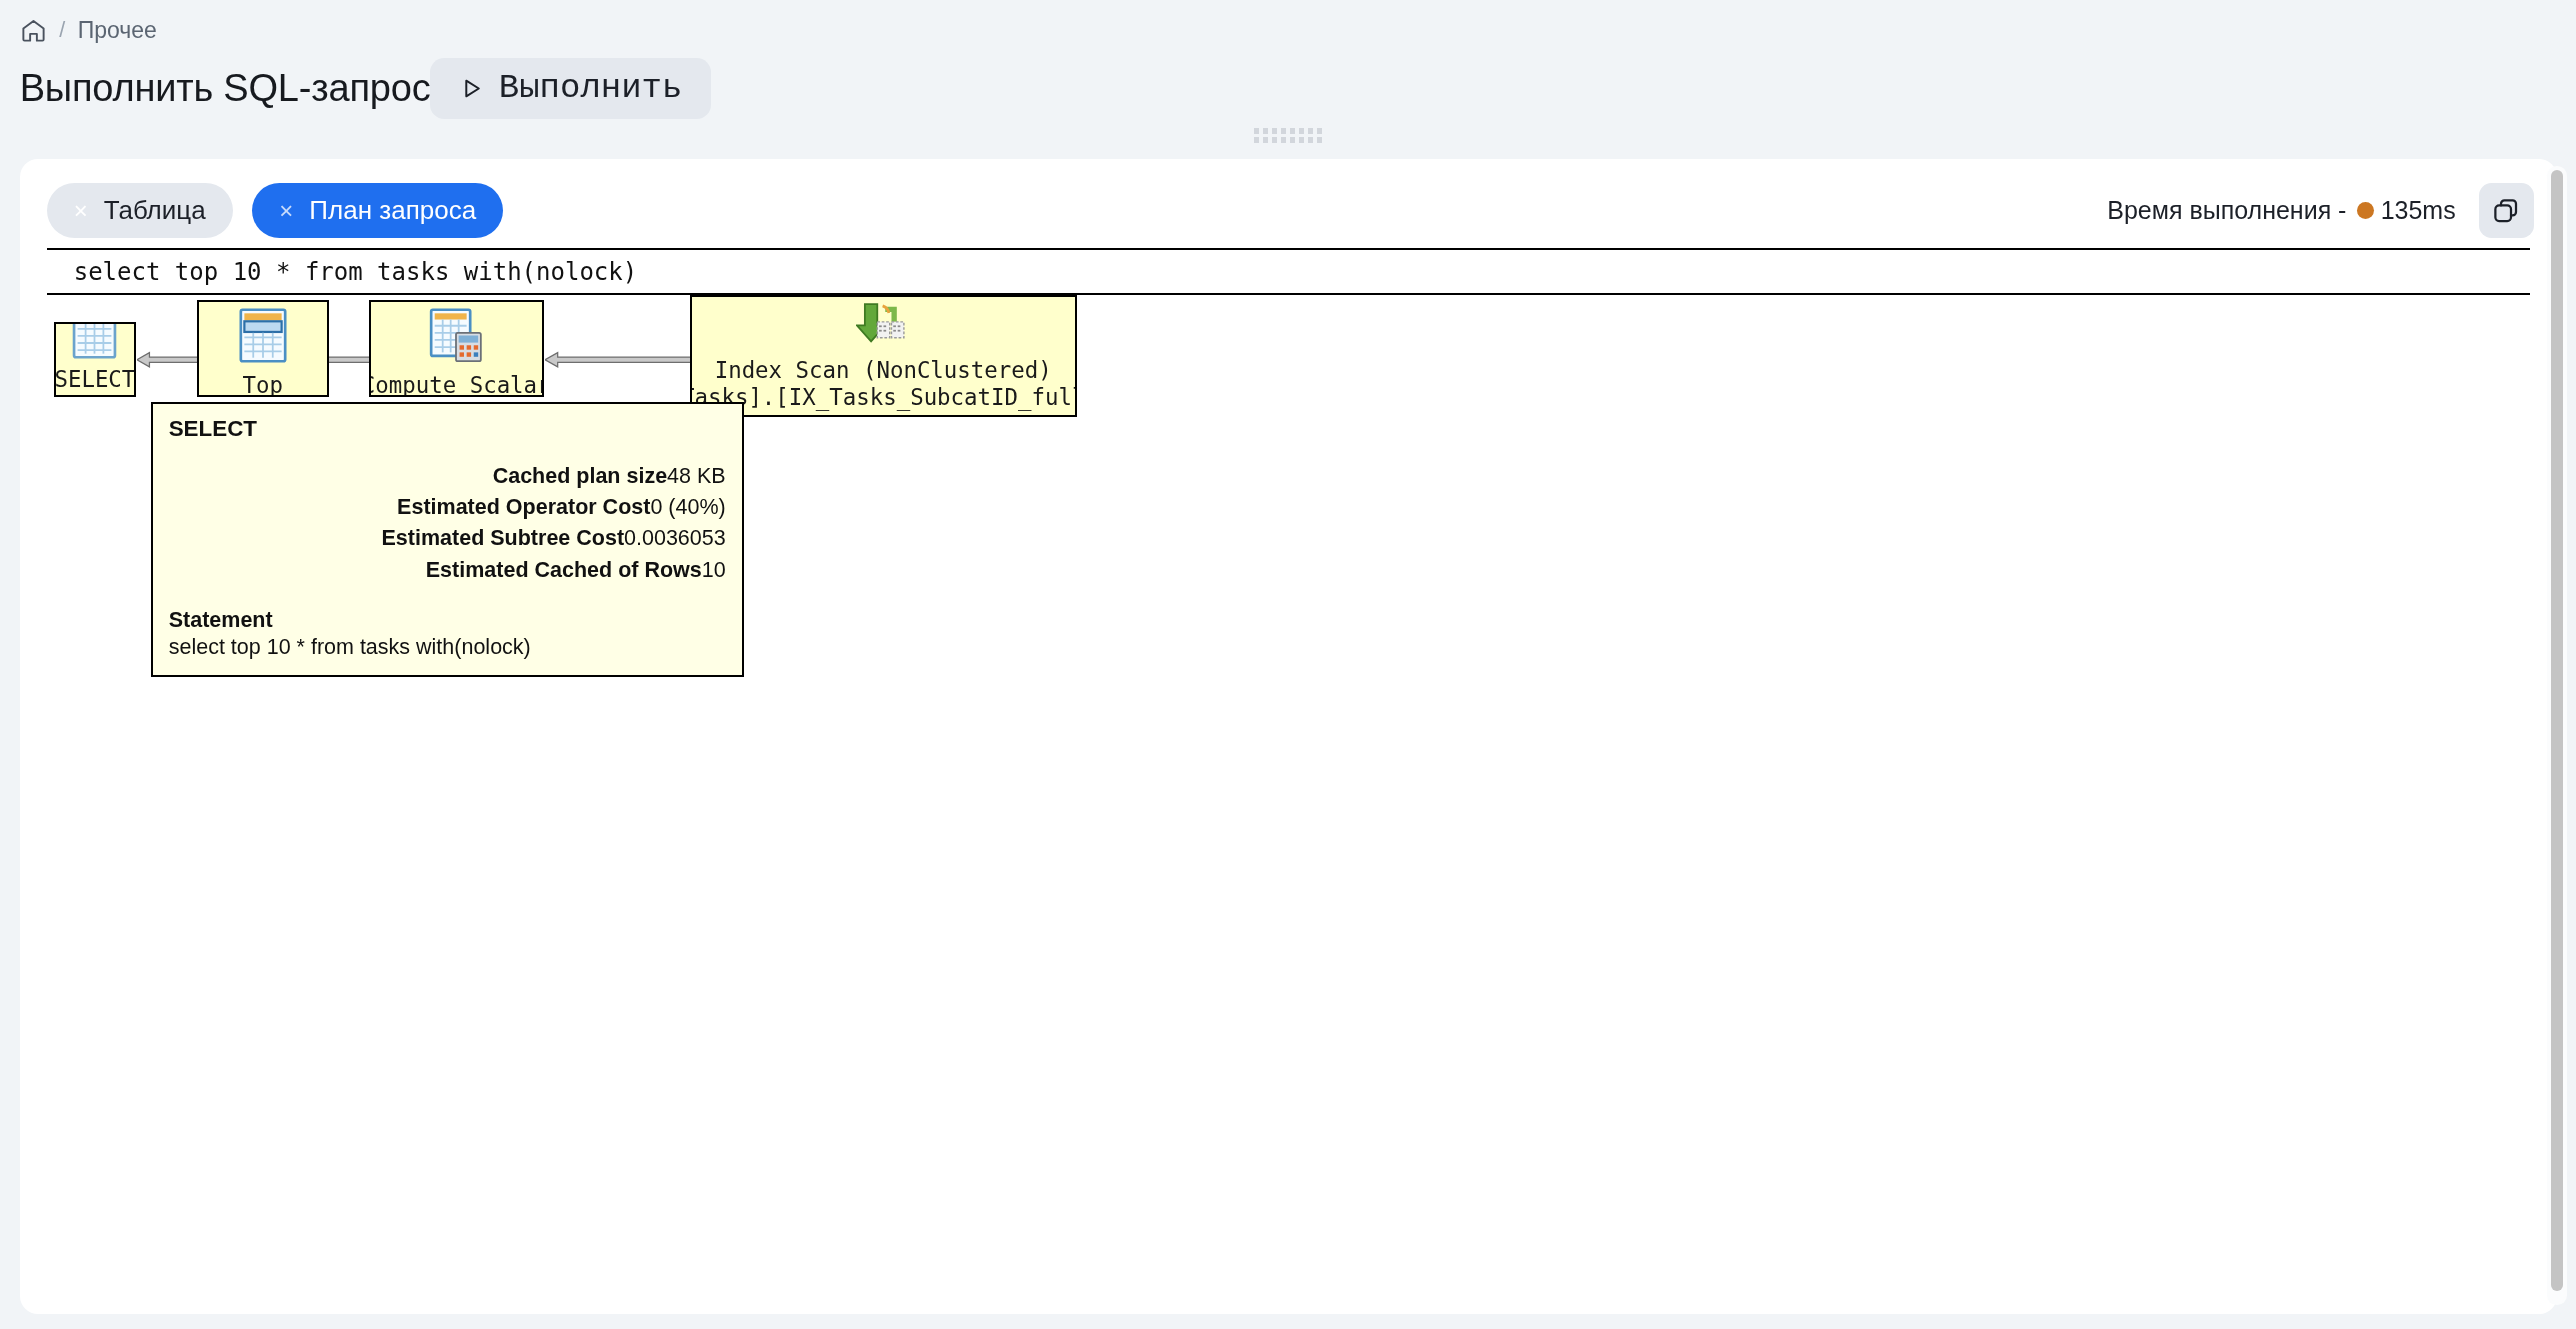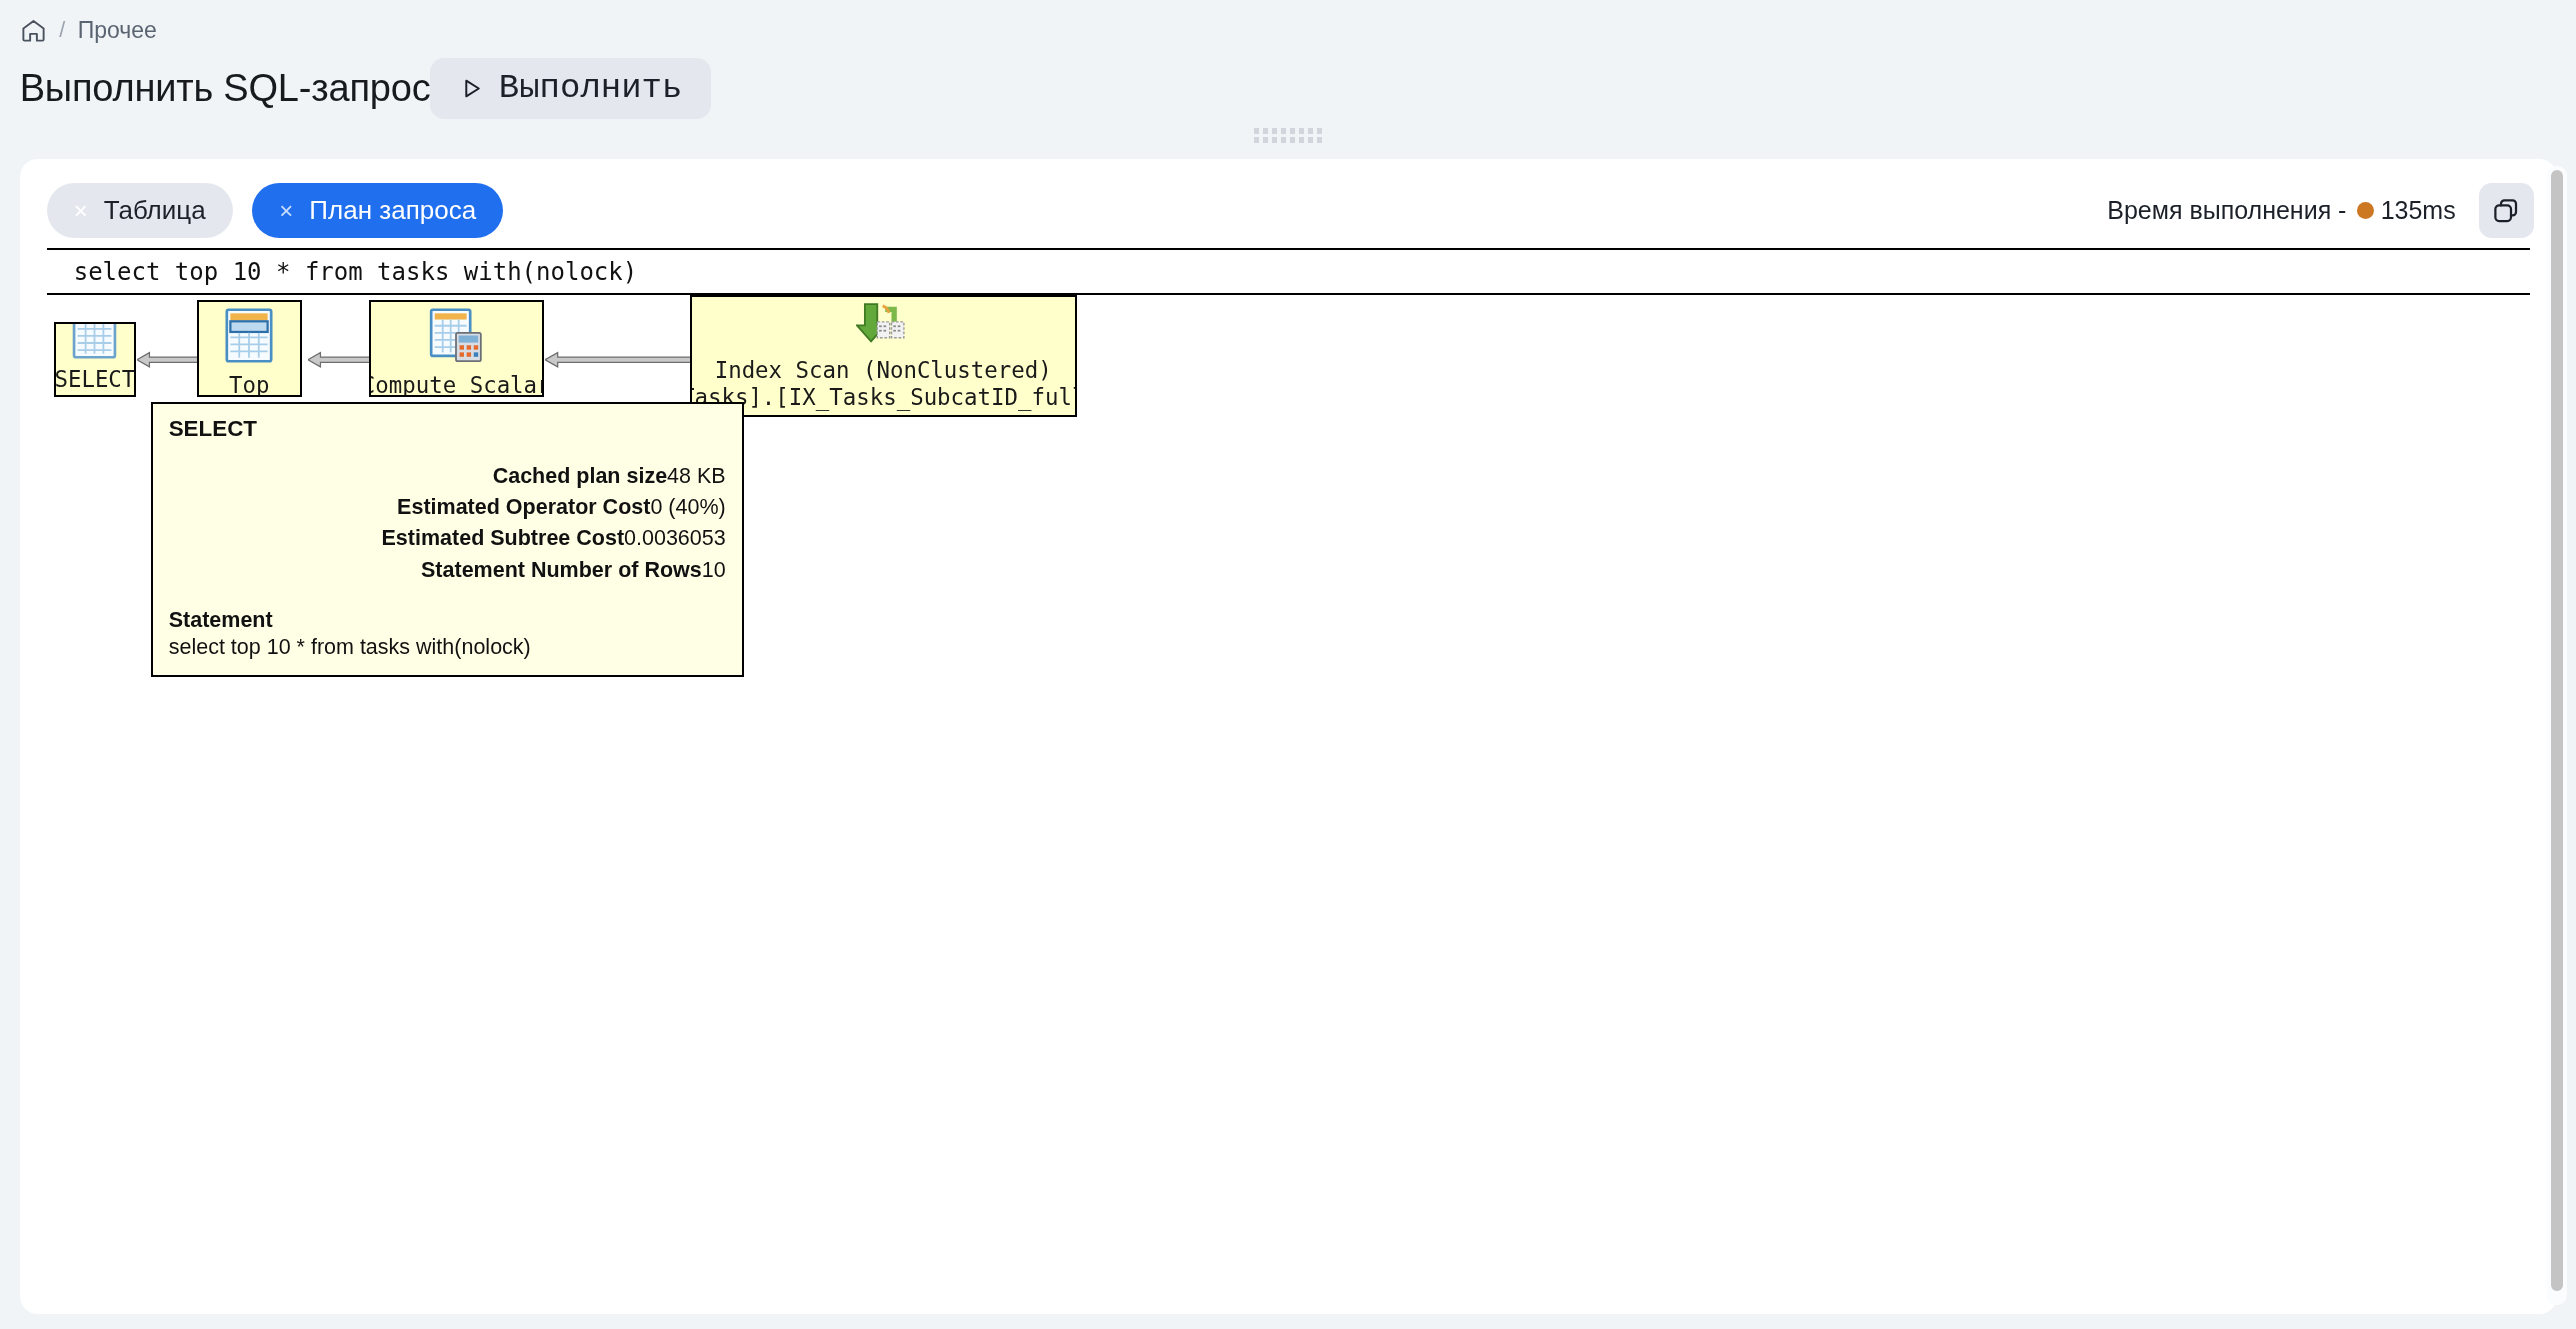--- a/index.html
+++ b/index.html
@@ -133,21 +133,21 @@
     text-align: center;
     padding-top: 5.4px;
     overflow: hidden;
     cursor: pointer;
   }
   .node .nlabel { white-space: pre; }
   .node .nicon { margin-bottom: 3.6px; }
 
   
   .node-select  { left: 7.2px;   top: 27px;  width: 82px;  height: 75px; justify-content: flex-end; padding-bottom: 1.8px; }
-  .node-top     { left: 150px; top: 5.4px;   width: 105px; height: 97px; }
+  .node-top     { left: 150px; top: 5.4px;   width: 132px; height: 97px; }
   .node-compute { left: 322px; top: 5.4px;   width: 175px; height: 97px; }
   .node-scan    { left: 643px; top: 0px;   width: 387px; height: 122px; }
 
   .node-select .nicon { margin-bottom: 0; }
 
   
   .arrow { position: absolute; height: 21.5px; }
   .arrow svg { display: block; }
   .arrow-1 { left: 90px; top: 54px;  width: 64px; }
   .arrow-2 { left: 261px; top: 54px;  width: 64px; }
@@ -395,21 +395,21 @@
       </div>
       <div class="tt-row">
         <span class="tt-key">Estimated Operator Cost</span>
         <span class="tt-val">0 (40%)</span>
       </div>
       <div class="tt-row">
         <span class="tt-key">Estimated Subtree Cost</span>
         <span class="tt-val">0.0036053</span>
       </div>
       <div class="tt-row">
-        <span class="tt-key">Statement Number of Rows</span>
+        <span class="tt-key">Estimated Cached of Rows</span>
         <span class="tt-val">10</span>
       </div>
 
       <div class="tt-sec">Statement</div>
       <div class="tt-stmt">select top 10 * from tasks with(nolock)</div>
     </div>
 
   </div>
 </div>
 

